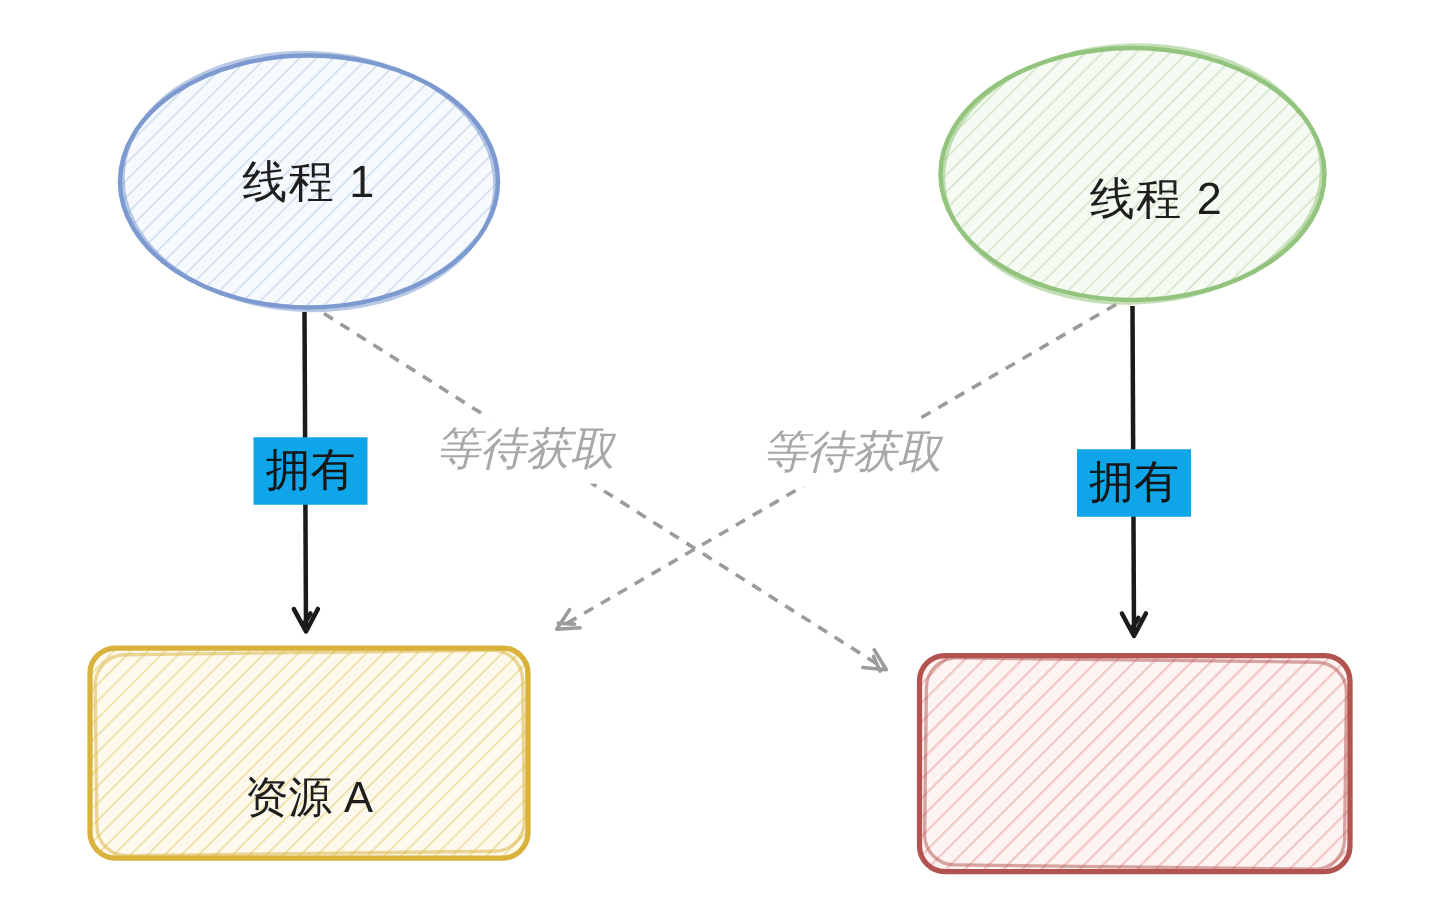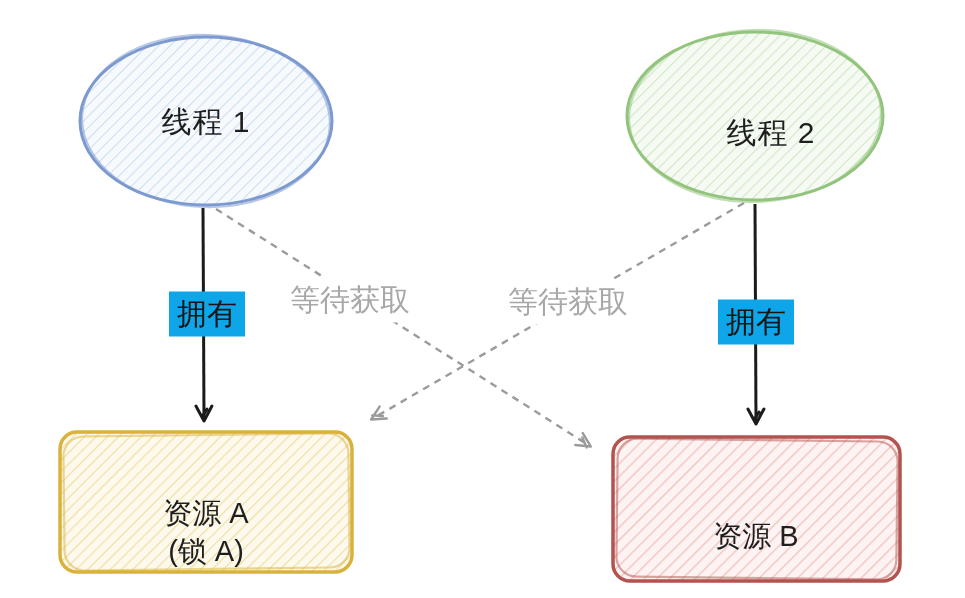--- a/index.html
+++ b/index.html
@@ -49,20 +49,21 @@
     color: #161616;
     background: #0ea5e9;
     padding: 2px 8px;
   }
   .wait-label {
     font-size: 30px;
     font-weight: 500;
     color: #a8a8a8;
     background: #ffffff;
     padding: 2px 6px;
+    font-style: italic;
   }
 </style>
 </head>
 <body>
 
 <div class="canvas">
 
   <svg class="diagram-svg" viewBox="0 0 965 598" xmlns="http://www.w3.org/2000/svg">
     <defs>
       <pattern id="hatch-blue" width="8" height="8" patternUnits="userSpaceOnUse" patternTransform="rotate(45)">
@@ -107,25 +108,23 @@
     <rect x="613" y="437" width="287" height="144" rx="17" fill="url(#hatch-red)" stroke="#b2534f" stroke-width="3.5"></rect>
     <rect x="617" y="440" width="280" height="138" rx="20" fill="none" stroke="#b2534f" stroke-width="2.2" opacity="0.5" transform="rotate(0.7 756 509)"></rect>
   </svg>
 
   <div class="lbl node-label" style="left:206px; top:122px;">线程 1</div>
 
   <div class="lbl node-label" style="left:757px; top:133px;margin-left:14px;">线程 2</div>
 
   <div class="lbl rect-label" style="left:206px; top:504px;">
     <div>资源 A</div>
-    <div>(锁 A)</div>
   </div>
 
   <div class="lbl rect-label" style="left:756px; top:508px;">
-    <div>资源 B</div>
   </div>
 
   <div class="lbl own-label" style="left:207px; top:314px;">拥有</div>
 
   <div class="lbl own-label" style="left:756px; top:322px;">拥有</div>
 
   <div class="lbl wait-label" style="left:350px; top:300px;">等待获取</div>
 
   <div class="lbl wait-label" style="left:568px; top:302px;">等待获取</div>
 

